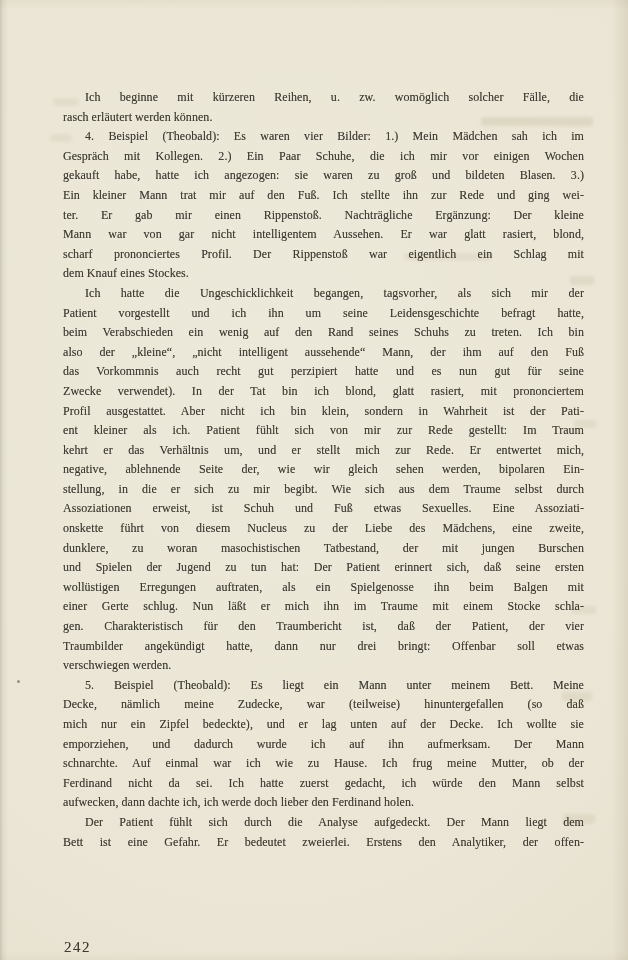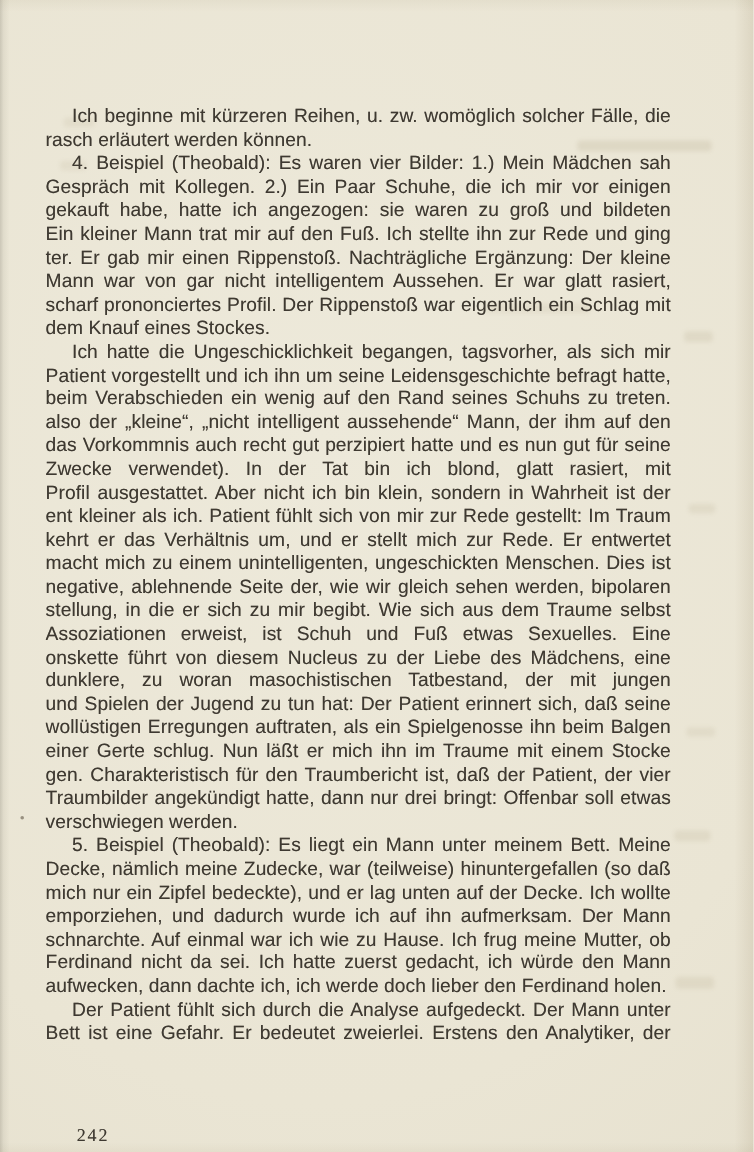--- a/index.html
+++ b/index.html
@@ -14,25 +14,25 @@
     overflow: hidden;
     background:
       linear-gradient(to right, rgba(130,126,112,0.30) 0px, rgba(130,126,112,0.10) 3px, rgba(130,126,112,0) 8px),
       linear-gradient(to left,  rgba(120,100,62,0.12) 0px, rgba(120,100,62,0) 16px),
       linear-gradient(to bottom, rgba(150,135,100,0.08) 0px, rgba(150,135,100,0) 10px),
       linear-gradient(to top,    rgba(150,135,100,0.07) 0px, rgba(150,135,100,0) 8px),
       radial-gradient(ellipse 130% 105% at 42% 38%, var(--paper-light) 0%, var(--paper) 55%, var(--paper-dark) 100%);
   }
   .text-block {
     position: absolute;
-    left: 38px;
+    left: 63px;
     top: 88px;
     width: 521px;
-    font-family: Liberation Sans, sans-serif;
-    font-size: 16px;
+    font-family: Liberation Serif, serif;
+    font-size: 12px;
     line-height: 19.6px;
     color: var(--ink);
     letter-spacing: 0.05px;
     text-shadow: 0 0 0.5px rgba(62,57,49,0.45);
   }
   .para { margin: 0; padding: 0; }
   .line {
     height: 19.6px;
     overflow: hidden;
     text-align: justify;
@@ -108,21 +108,20 @@
       <div class="para indent">
         <div class="line">Ich hatte die Ungeschicklichkeit begangen, tagsvorher, als sich mir der</div>
         <div class="line">Patient vorgestellt und ich ihn um seine Leidensgeschichte befragt hatte,</div>
         <div class="line">beim Verabschieden ein wenig auf den Rand seines Schuhs zu treten. Ich bin</div>
         <div class="line">also der „kleine“, „nicht intelligent aussehende“ Mann, der ihm auf den Fuß</div>
         <div class="line">das Vorkommnis auch recht gut perzipiert hatte und es nun gut für seine</div>
         <div class="line">Zwecke verwendet). In der Tat bin ich blond, glatt rasiert, mit prononciertem</div>
         <div class="line">Profil ausgestattet. Aber nicht ich bin klein, sondern in Wahrheit ist der Pati-</div>
         <div class="line">ent kleiner als ich. Patient fühlt sich von mir zur Rede gestellt: Im Traum</div>
         <div class="line">kehrt er das Verhältnis um, und er stellt mich zur Rede. Er entwertet mich,</div>
-        <div class="line">macht mich zu einem unintelligenten, ungeschickten Menschen. Dies ist die</div>
         <div class="line">negative, ablehnende Seite der, wie wir gleich sehen werden, bipolaren Ein-</div>
         <div class="line">stellung, in die er sich zu mir begibt. Wie sich aus dem Traume selbst durch</div>
         <div class="line">Assoziationen erweist, ist Schuh und Fuß etwas Sexuelles. Eine Assoziati-</div>
         <div class="line">onskette führt von diesem Nucleus zu der Liebe des Mädchens, eine zweite,</div>
         <div class="line">dunklere, zu woran masochistischen Tatbestand, der mit jungen Burschen</div>
         <div class="line">und Spielen der Jugend zu tun hat: Der Patient erinnert sich, daß seine ersten</div>
         <div class="line">wollüstigen Erregungen auftraten, als ein Spielgenosse ihn beim Balgen mit</div>
         <div class="line">einer Gerte schlug. Nun läßt er mich ihn im Traume mit einem Stocke schla-</div>
         <div class="line">gen. Charakteristisch für den Traumbericht ist, daß der Patient, der vier</div>
         <div class="line">Traumbilder angekündigt hatte, dann nur drei bringt: Offenbar soll etwas</div>
@@ -131,20 +130,20 @@
       <div class="para indent">
         <div class="line">5. Beispiel (Theobald): Es liegt ein Mann unter meinem Bett. Meine</div>
         <div class="line">Decke, nämlich meine Zudecke, war (teilweise) hinuntergefallen (so daß</div>
         <div class="line">mich nur ein Zipfel bedeckte), und er lag unten auf der Decke. Ich wollte sie</div>
         <div class="line">emporziehen, und dadurch wurde ich auf ihn aufmerksam. Der Mann</div>
         <div class="line">schnarchte. Auf einmal war ich wie zu Hause. Ich frug meine Mutter, ob der</div>
         <div class="line">Ferdinand nicht da sei. Ich hatte zuerst gedacht, ich würde den Mann selbst</div>
         <div class="line last">aufwecken, dann dachte ich, ich werde doch lieber den Ferdinand holen.</div>
       </div>
       <div class="para indent">
-        <div class="line">Der Patient fühlt sich durch die Analyse aufgedeckt. Der Mann unter dem</div>
+        <div class="line">Der Patient fühlt sich durch die Analyse aufgedeckt. Der Mann liegt dem</div>
         <div class="line">Bett ist eine Gefahr. Er bedeutet zweierlei. Erstens den Analytiker, der offen-</div>
       </div>
     </main>
 
   <div class="page-number">242</div>
 
 </div>
 
 </body></html>

